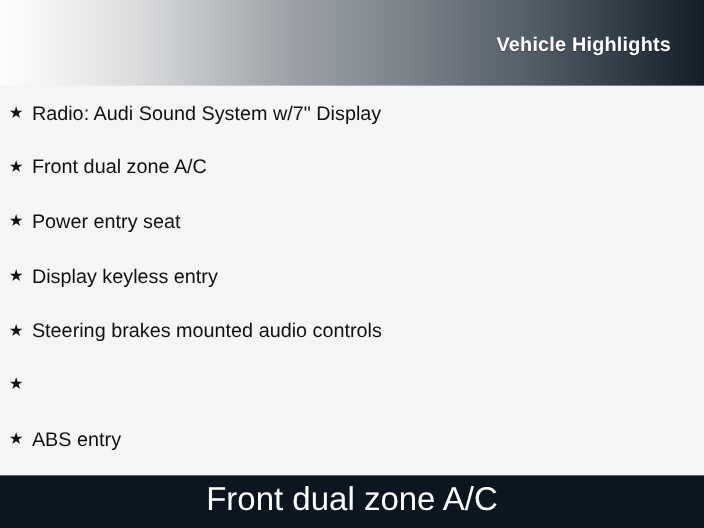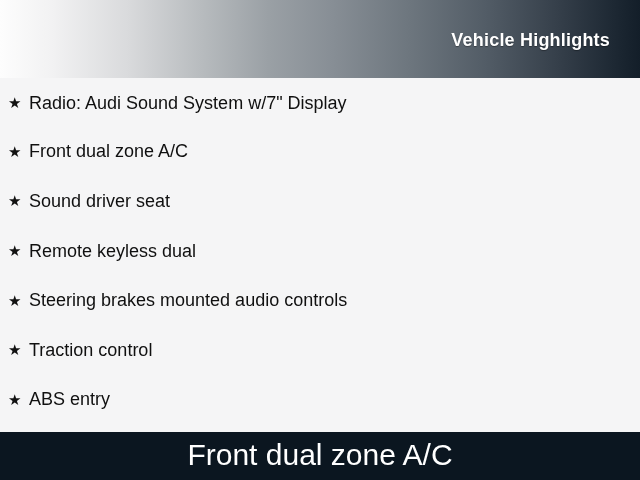--- a/index.html
+++ b/index.html
@@ -133,36 +133,35 @@
       <span class="highlight-label">Radio: Audi Sound System w/7" Display</span>
     </li>
 
     <li class="highlight-item">
       <span class="star-icon">★</span>
       <span class="highlight-label">Front dual zone A/C</span>
     </li>
 
     <li class="highlight-item">
       <span class="star-icon">★</span>
-      <span class="highlight-label">Sound driver seat</span>
+      <span class="highlight-label">Power entry seat</span>
     </li>
 
     <li class="highlight-item">
       <span class="star-icon">★</span>
-      <span class="highlight-label">Remote keyless dual</span>
+      <span class="highlight-label">Display keyless entry</span>
     </li>
 
     <li class="highlight-item">
       <span class="star-icon">★</span>
       <span class="highlight-label">Steering brakes mounted audio controls</span>
     </li>
 
     <li class="highlight-item">
       <span class="star-icon">★</span>
-      <span class="highlight-label">Traction control</span>
     </li>
 
     <li class="highlight-item">
       <span class="star-icon">★</span>
       <span class="highlight-label">ABS entry</span>
     </li>
 
   </ul>
 
   <div id="footer-caption">

